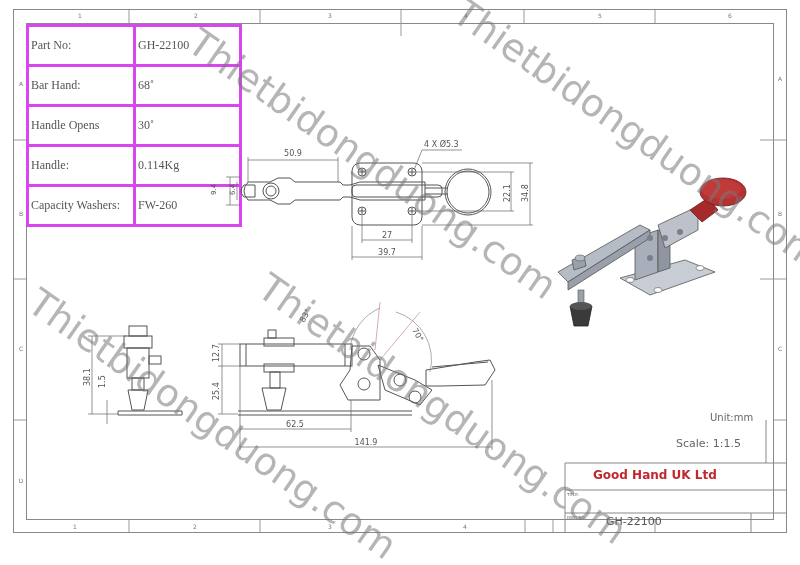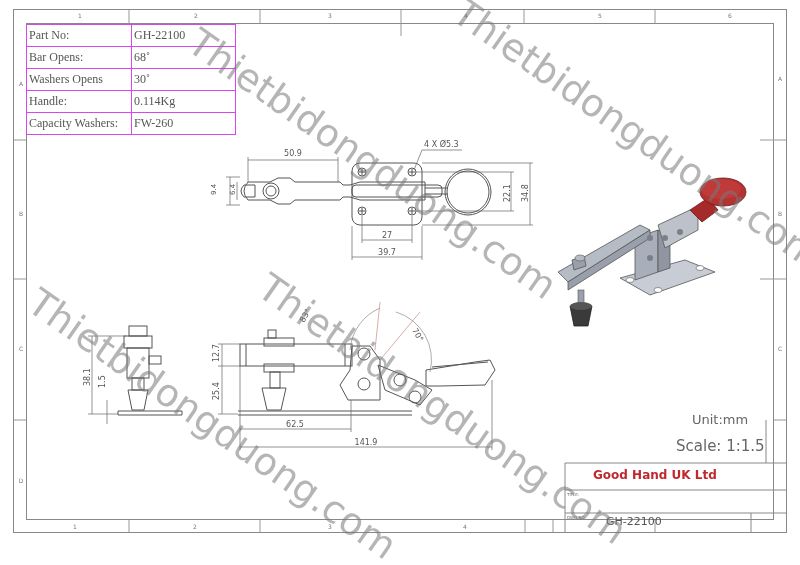--- a/index.html
+++ b/index.html
@@ -1,19 +1,19 @@
 <!DOCTYPE html>
 <html><head>
 <meta charset="utf-8">
 <style>
   html, body { margin:0; padding:0; background:#fff; }
   body { width:800px; height:565px; position:relative; overflow:hidden; font-family:"DejaVu Sans", sans-serif; }
   .abs { position:absolute; }
   .spec-table { position:absolute; left:26px; top:24px; border-collapse:collapse; font-family:"Liberation Serif", serif; font-size:12px; color:#555; }
-  .spec-table td { border:1px solid #d946ef; padding:4px 2px; height:13px; line-height:13px; }
+  .spec-table td { border:3px solid #d946ef; padding:12px 2px; height:13px; line-height:13px; }
   .spec-table td.k { width:100px; }
   .spec-table td.v { width:99px; }
   .zone { position:absolute; font-size:6px; color:#777; text-align:center; }
   .tb-text { position:absolute; color:#666; font-family:"DejaVu Sans", sans-serif; }
   .wm { position:absolute; font-family:"DejaVu Sans", sans-serif; color:rgba(120,120,120,0.55); font-size:38px; white-space:nowrap; transform-origin:0 0; pointer-events:none; }
   svg text { font-family:"DejaVu Sans", sans-serif; }
 </style>
 </head>
 <body>
 
@@ -77,25 +77,25 @@
 <div class="zone" style="left:775px;top:210px;width:10px;">B</div>
 <div class="zone" style="left:775px;top:345px;width:10px;">C</div>
 
 <table class="spec-table">
   <tbody>
       <tr>
         <td class="k">Part No:</td>
         <td class="v">GH-22100</td>
       </tr>
   <tr>
-        <td class="k">Bar Opens:</td>
+        <td class="k">Bar Hand:</td>
         <td class="v">68˚</td>
       </tr>
   <tr>
-        <td class="k">Washers Opens</td>
+        <td class="k">Handle Opens</td>
         <td class="v">30˚</td>
       </tr>
   <tr>
         <td class="k">Handle:</td>
         <td class="v">0.114Kg</td>
       </tr>
   <tr>
         <td class="k">Capacity Washers:</td>
         <td class="v">FW-260</td>
       </tr>
@@ -265,22 +265,22 @@
   <ellipse cx="183" cy="32" rx="23" ry="14" fill="#b33232" stroke="#6b1a1a" stroke-width="0.8"></ellipse>
   <ellipse cx="181" cy="29" rx="20" ry="10" fill="#c03a3a"></ellipse>
 
   <path d="M32 100 L44 96 L46 106 L34 110 Z" fill="#9aa0ab" stroke="#555" stroke-width="0.8"></path>
   <ellipse cx="40" cy="98" rx="5" ry="3" fill="#b6bcc6" stroke="#555" stroke-width="0.6"></ellipse>
   <rect x="38" y="130" width="6" height="14" fill="#9aa0ab" stroke="#555" stroke-width="0.6"></rect>
   <path d="M30 146 L52 146 L48 166 L34 166 Z" fill="#3a3a3a" stroke="#222" stroke-width="0.8"></path>
   <ellipse cx="41" cy="146" rx="11" ry="4" fill="#555"></ellipse>
 </svg>
 
-<div class="tb-text" style="left:692px;top:412px;font-size:13px;">Unit:mm</div>
-<div class="tb-text" style="left:676px;top:437px;font-size:15px;text-align:center;">Scale: 1:1.5</div>
+<div class="tb-text" style="left:710px;top:412px;font-size:10px;">Unit:mm</div>
+<div class="tb-text" style="left:676px;top:437px;font-size:11px;text-align:center;">Scale: 1:1.5</div>
 
 <div class="tb-text" style="left:593px;top:468px;font-size:12px;font-weight:bold;color:#c0282d;">Good Hand UK Ltd</div>
 <div class="tb-text" style="left:567px;top:492px;font-size:4px;">TITLE:</div>
 <div class="tb-text" style="left:567px;top:515px;font-size:4px;">DWG NO.</div>
 <div class="tb-text" style="left:606px;top:515px;font-size:11px;color:#555;">GH-22100</div>
 <div class="tb-text" style="left:800px;top:517px;font-size:9px;color:#555;">A4</div>
 
 <div class="wm" style="left:205px;top:20px;transform:rotate(35deg);">Thietbidongduong.com</div>
 <div class="wm" style="left:470px;top:-10px;transform:rotate(35deg);">Thietbidongduong.com</div>
 <div class="wm" style="left:45px;top:280px;transform:rotate(35deg);">Thietbidongduong.com</div>

